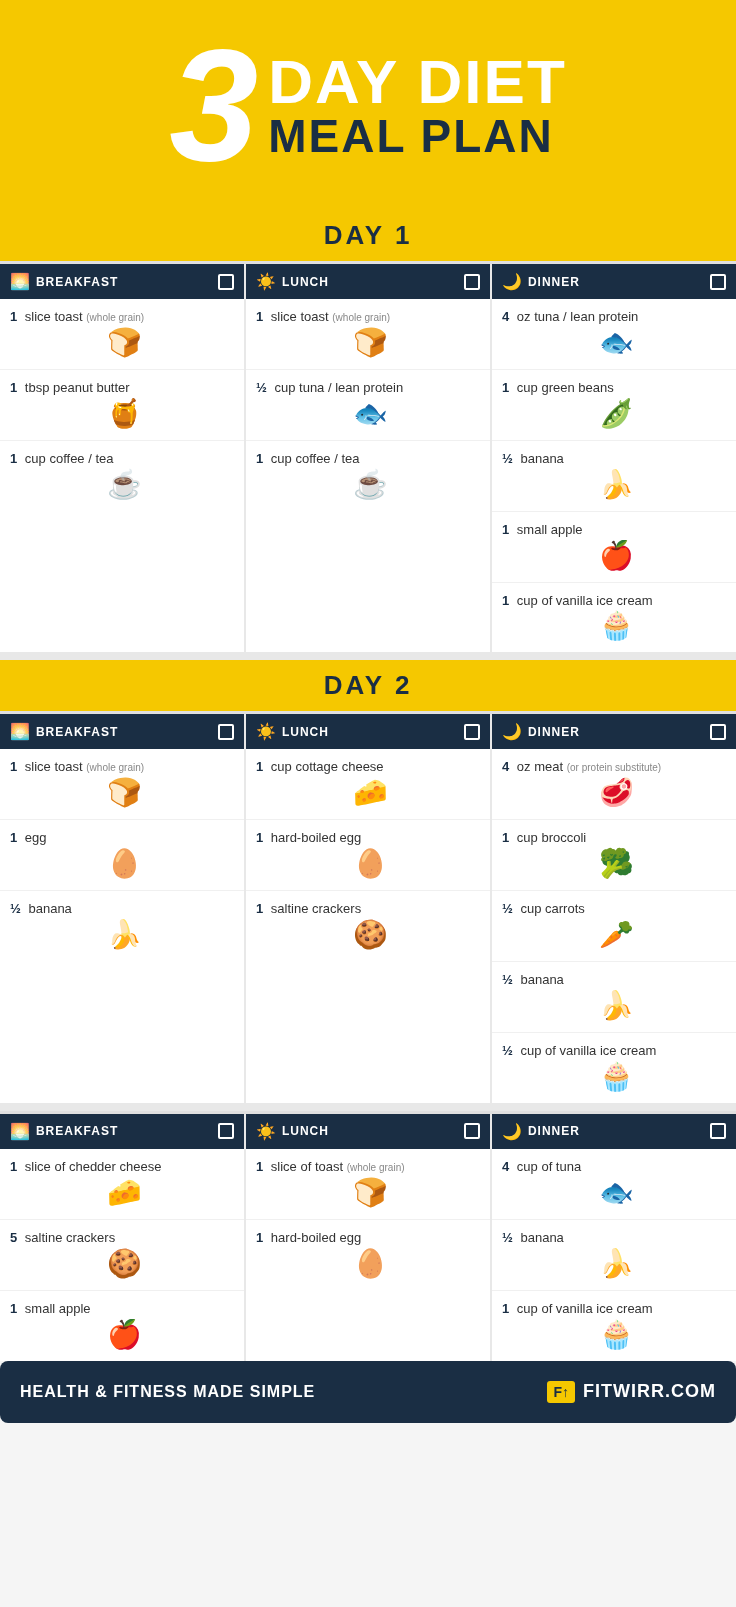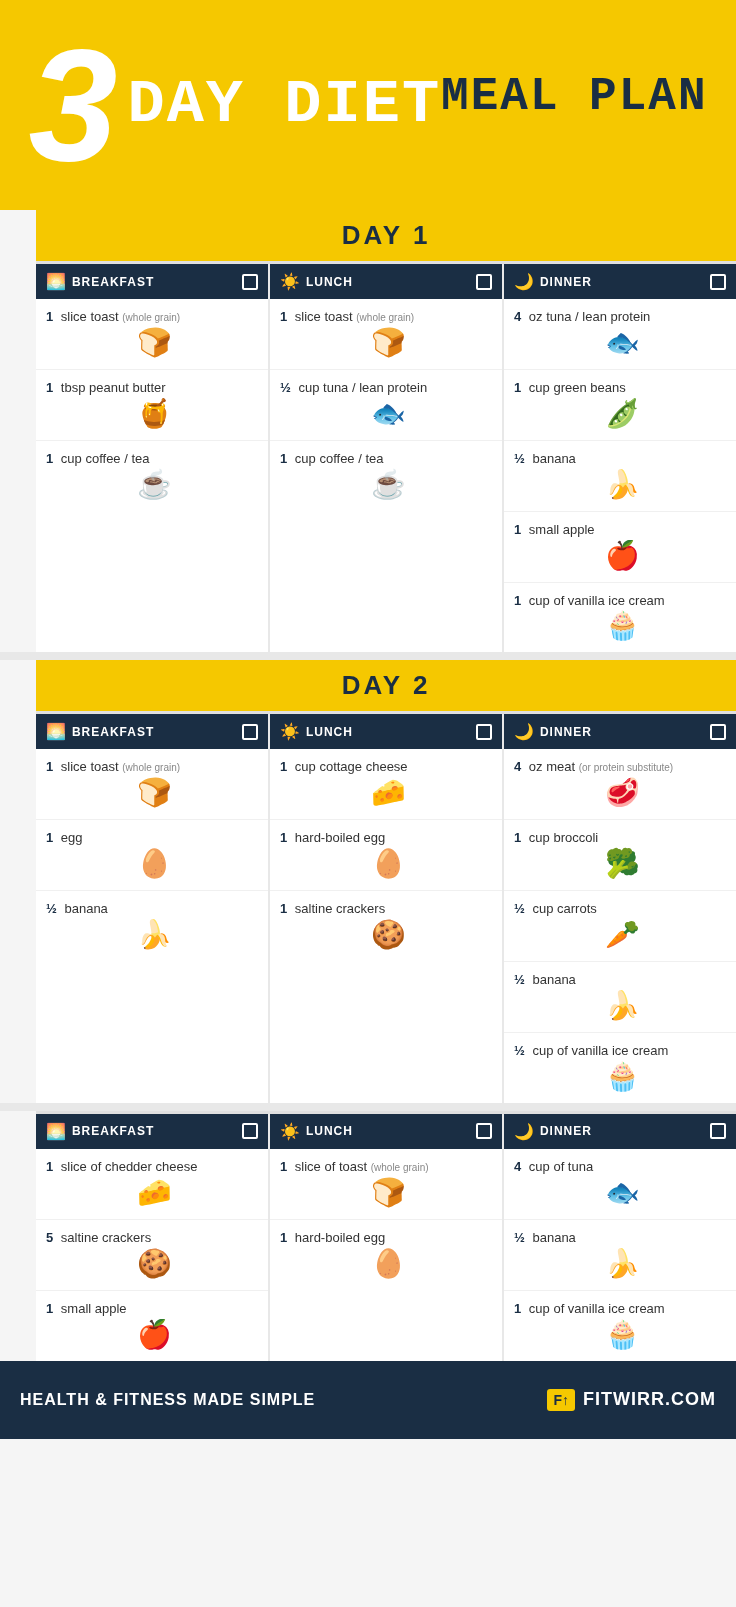--- a/index.html
+++ b/index.html
@@ -21,23 +21,22 @@
     .header-number {
       font-size: 160px;
       font-weight: 900;
       color: white;
       line-height: 1;
       margin-right: 10px;
       font-style: italic;
     }
     .header-text {
       display: flex;
-      flex-direction: row;
+      flex-direction: column;
       justify-content: center;
-      font-family: Liberation Mono, monospace;
     }
     .header-day-diet {
       font-size: 62px;
       font-weight: 900;
       color: white;
       line-height: 1;
       letter-spacing: 2px;
     }
     .header-meal-plan {
       font-size: 46px;
@@ -131,24 +130,25 @@
     .meal-icon {
       font-size: 28px;
       margin-left: 6px;
       min-width: 36px;
       text-align: center;
     }
 
     
     .footer {
       background: #1a2e44;
-      padding: 28px 20px;
+      padding: 20px 20px;
       display: flex;
       align-items: center;
       justify-content: space-between;
+      border-radius: 8px;
     }
     .footer-left {
       color: white;
       font-size: 16px;
       font-weight: 700;
       letter-spacing: 1px;
     }
     .footer-right {
       color: white;
       font-size: 18px;
@@ -167,21 +167,20 @@
       background: #F5C800;
       color: #1a2e44;
       font-weight: 900;
       font-size: 14px;
       padding: 3px 6px;
       border-radius: 3px;
     }
 
     .day-section {
       margin-bottom: 0;
-      padding-left: 36px;
     }
 
     .section-gap {
       height: 8px;
       background: #e8e8e8;
     }
   </style>
 </head>
 <body>
 

